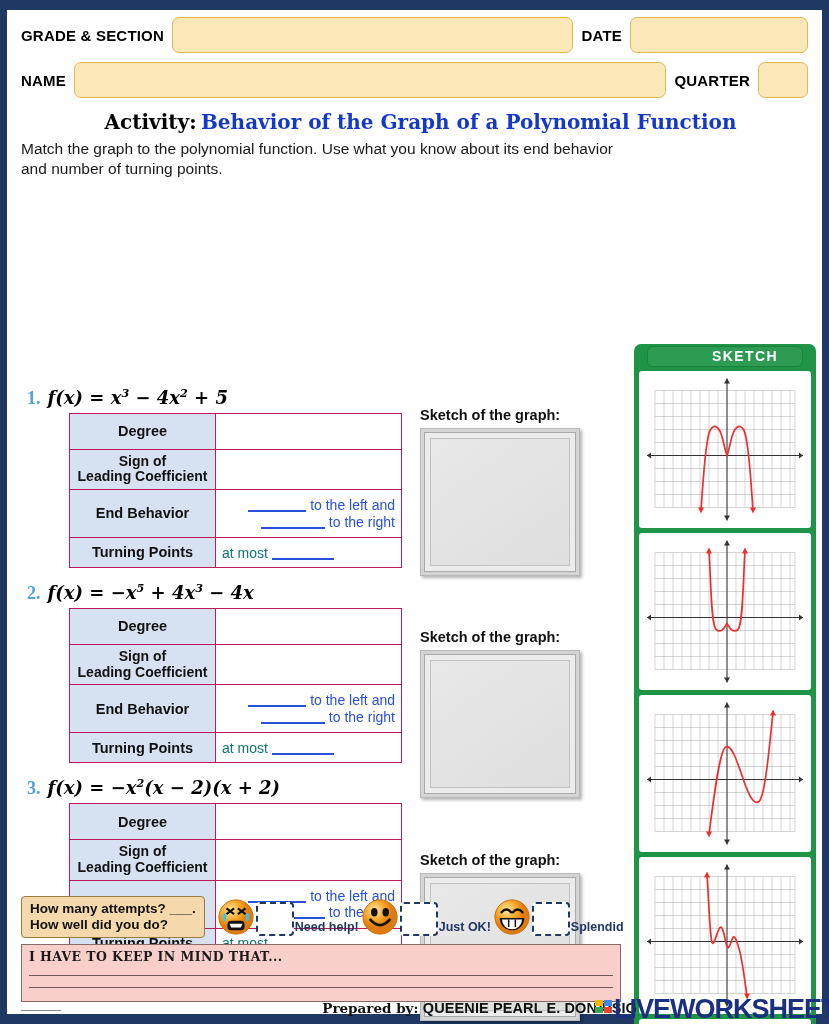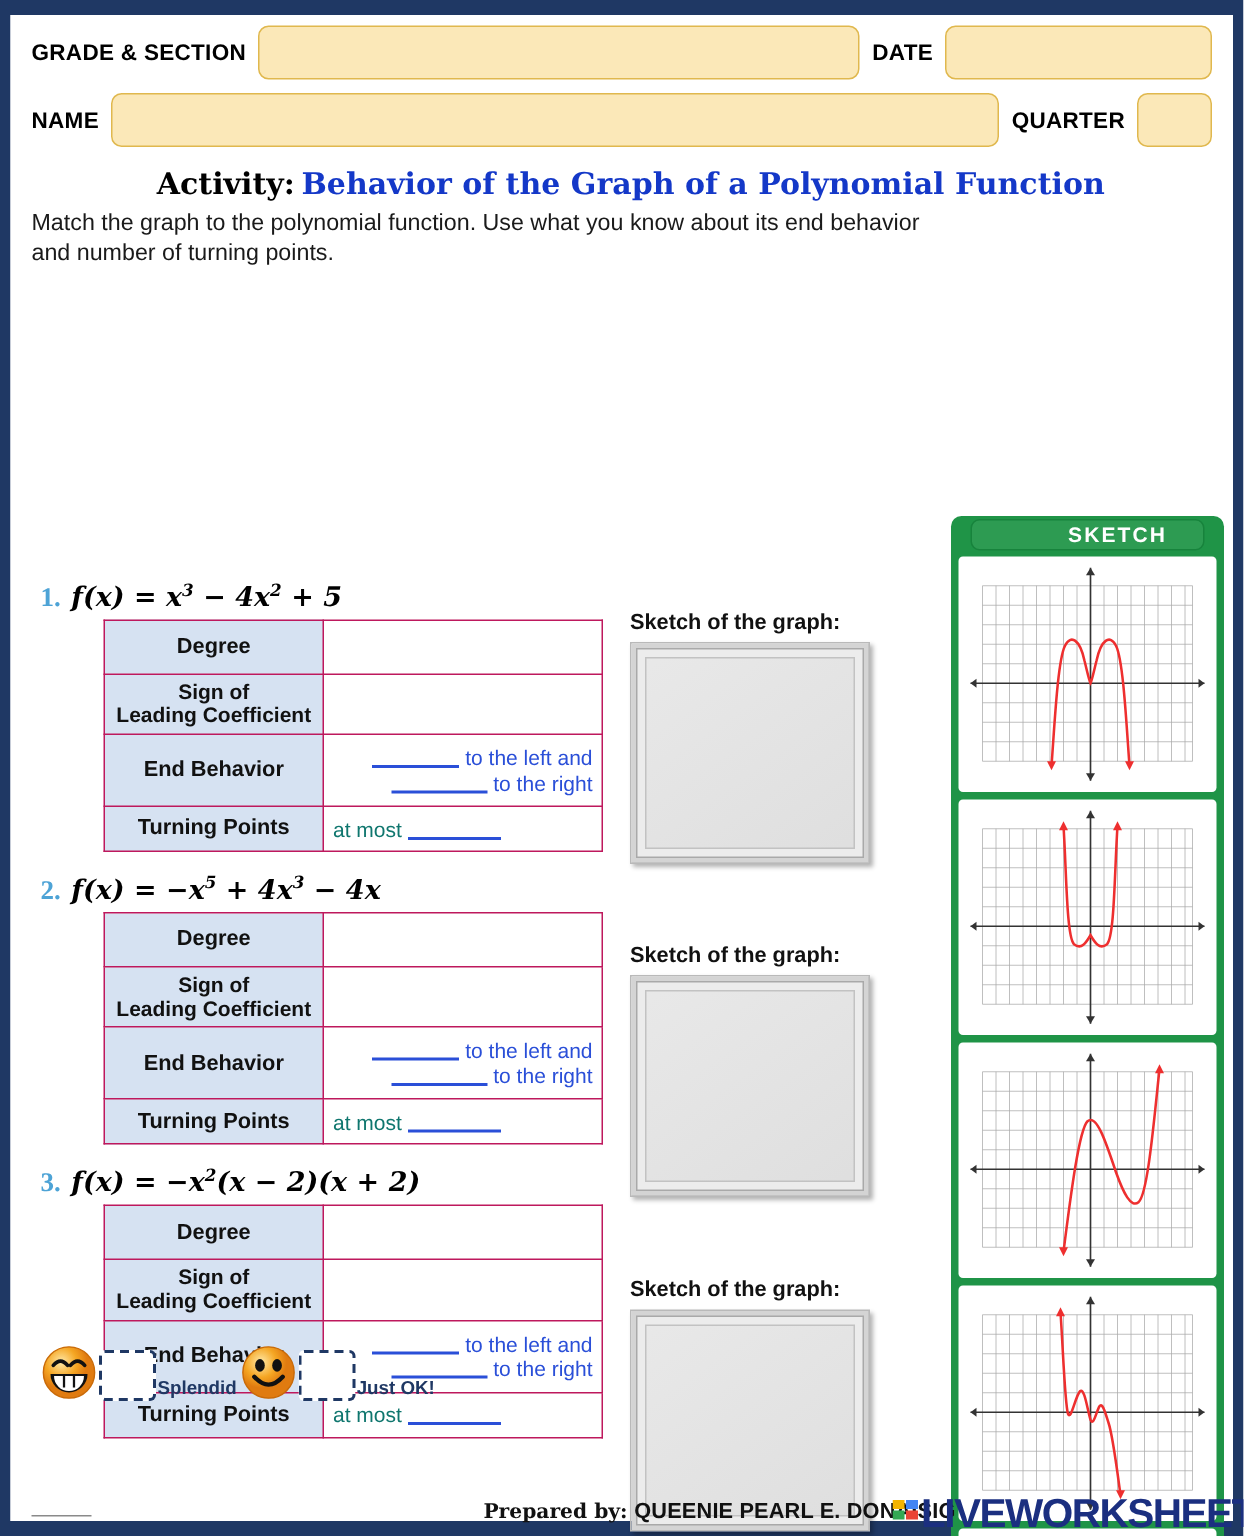--- a/index.html
+++ b/index.html
@@ -563,63 +563,92 @@
                    C83 84, 85 68, 88 66 C91 64, 93 84, 96 93
                    C99 101, 102 98, 104 80 C106 58, 107 30, 108 14"></path>
           <path d="M66 139 l-3 -6 l6 0 z" fill="#ee2f2f"></path>
           <path d="M108 11 l-3 6 l6 0 z" fill="#ee2f2f"></path>
         </svg>
       </div>
     </div>
   </div>
 
   <div class="feedback">
+    <div class="attempt-box">
+      <div>How many attempts? ___.</div>
+      <div>How well did you do?</div>
+    </div>
 
     <div class="mood">
+      <div class="mood-item">
+        <svg class="emoji" viewBox="0 0 40 40">
+          <defs>
+                <radialGradient id="g1" cx="35%" cy="30%">
+            <stop offset="0%" stop-color="#ffe9a8"></stop>
+                  <stop offset="60%" stop-color="#f5a623"></stop>
+            <stop offset="100%" stop-color="#e07b10"></stop>
+                </radialGradient>
+              </defs>
+          <circle cx="20" cy="20" r="18" fill="url(#g1)" stroke="#c96a08" stroke-width="1"></circle>
+          <path d="M10 11 l8 6 M18 11 l-8 6" stroke="#111" stroke-width="2.2" fill="none"></path>
+          <path d="M22 11 l8 6 M30 11 l-8 6" stroke="#111" stroke-width="2.2" fill="none"></path>
+          <path d="M7 16 q-2 6 1 9 q3 -3 1 -9 z" fill="#35c6ef"></path>
+          <path d="M33 16 q2 6 -1 9 q-3 -3 -1 -9 z" fill="#35c6ef"></path>
+          <rect x="11" y="24" width="18" height="10" rx="4" fill="#111"></rect>
+          <path d="M13 27 h14 l-2 4 h-10 z" fill="#fff"></path>
+        </svg>
+        <div class="drop-small"></div>
+        <span class="mood-lbl">Need help!</span>
+      </div>
+
+      <div class="mood-item">
+        <svg class="emoji" viewBox="0 0 40 40">
+          <defs>
+                <radialGradient id="g2" cx="35%" cy="30%">
+            <stop offset="0%" stop-color="#ffe9a8"></stop>
+                  <stop offset="60%" stop-color="#f5a623"></stop>
+            <stop offset="100%" stop-color="#e07b10"></stop>
+                </radialGradient>
+              </defs>
+          <circle cx="20" cy="20" r="18" fill="url(#g2)" stroke="#c96a08" stroke-width="1"></circle>
+          <ellipse cx="14" cy="15" rx="3.4" ry="4.4" fill="#111"></ellipse>
+          <ellipse cx="26" cy="15" rx="3.4" ry="4.4" fill="#111"></ellipse>
+          <path d="M10 23 q10 11 20 0" stroke="#111" stroke-width="3" fill="none" stroke-linecap="round"></path>
+        </svg>
+        <div class="drop-small"></div>
+        <span class="mood-lbl">Just OK!</span>
+      </div>
 
       <div class="mood-item">
         <svg class="emoji" viewBox="0 0 40 40">
           <defs>
                 <radialGradient id="g3" cx="35%" cy="30%">
             <stop offset="0%" stop-color="#ffe9a8"></stop>
                   <stop offset="60%" stop-color="#f5a623"></stop>
             <stop offset="100%" stop-color="#e07b10"></stop>
                 </radialGradient>
               </defs>
           <circle cx="20" cy="20" r="18" fill="url(#g3)" stroke="#c96a08" stroke-width="1"></circle>
           <path d="M9 15 q5 -6 10 0" stroke="#111" stroke-width="2.6" fill="none" stroke-linecap="round"></path>
           <path d="M21 15 q5 -6 10 0" stroke="#111" stroke-width="2.6" fill="none" stroke-linecap="round"></path>
           <path d="M7 21 h26 a13 13 0 0 1 -26 0 z" fill="#111"></path>
           <path d="M9.5 22.5 h21 a10.5 10.5 0 0 1 -21 0 z" fill="#fff"></path>
           <path d="M16.5 22.5 v8 M23.5 22.5 v8" stroke="#111" stroke-width="1.6"></path>
         </svg>
         <div class="drop-small"></div>
         <span class="mood-lbl">Splendid</span>
       </div>
-
-      <div class="mood-item">
-        <svg class="emoji" viewBox="0 0 40 40">
-          <defs>
-                <radialGradient id="g2" cx="35%" cy="30%">
-            <stop offset="0%" stop-color="#ffe9a8"></stop>
-                  <stop offset="60%" stop-color="#f5a623"></stop>
-            <stop offset="100%" stop-color="#e07b10"></stop>
-                </radialGradient>
-              </defs>
-          <circle cx="20" cy="20" r="18" fill="url(#g2)" stroke="#c96a08" stroke-width="1"></circle>
-          <ellipse cx="14" cy="15" rx="3.4" ry="4.4" fill="#111"></ellipse>
-          <ellipse cx="26" cy="15" rx="3.4" ry="4.4" fill="#111"></ellipse>
-          <path d="M10 23 q10 11 20 0" stroke="#111" stroke-width="3" fill="none" stroke-linecap="round"></path>
-        </svg>
-        <div class="drop-small"></div>
-        <span class="mood-lbl">Just OK!</span>
-      </div>
     </div>
   </div>
 
+  <div class="reflect">
+    <div class="reflect-title">I HAVE TO KEEP IN MIND THAT...</div>
+    <div class="reflect-line"></div>
+    <div class="reflect-line"></div>
+  </div>
 
   <div class="footer-tick"></div>
   <div class="prepared">
     <span class="prep-lbl">Prepared by:</span>
     <span class="prep-name">QUEENIE PEARL E. DONAISIG</span>
   </div>
 
   <div class="watermark">
     <svg class="wm-logo" viewBox="0 0 17 19">
       <rect x="0" y="0" width="8" height="6" fill="#f4b400"></rect>

